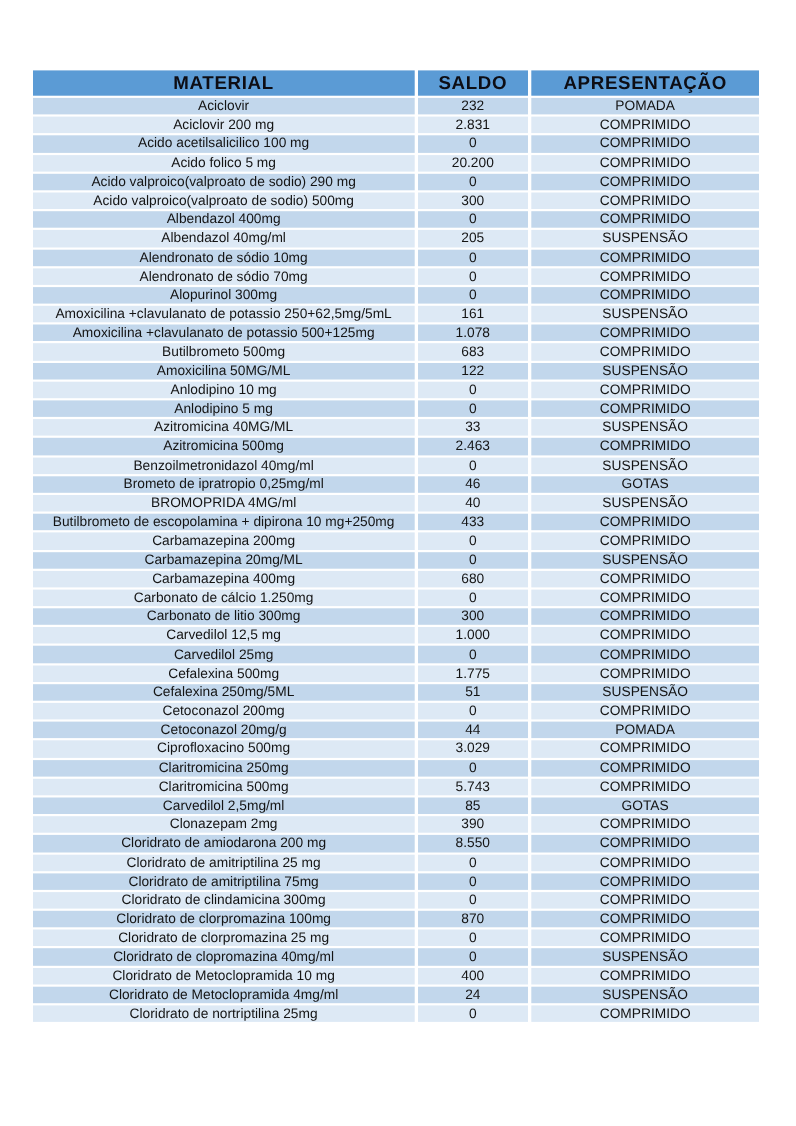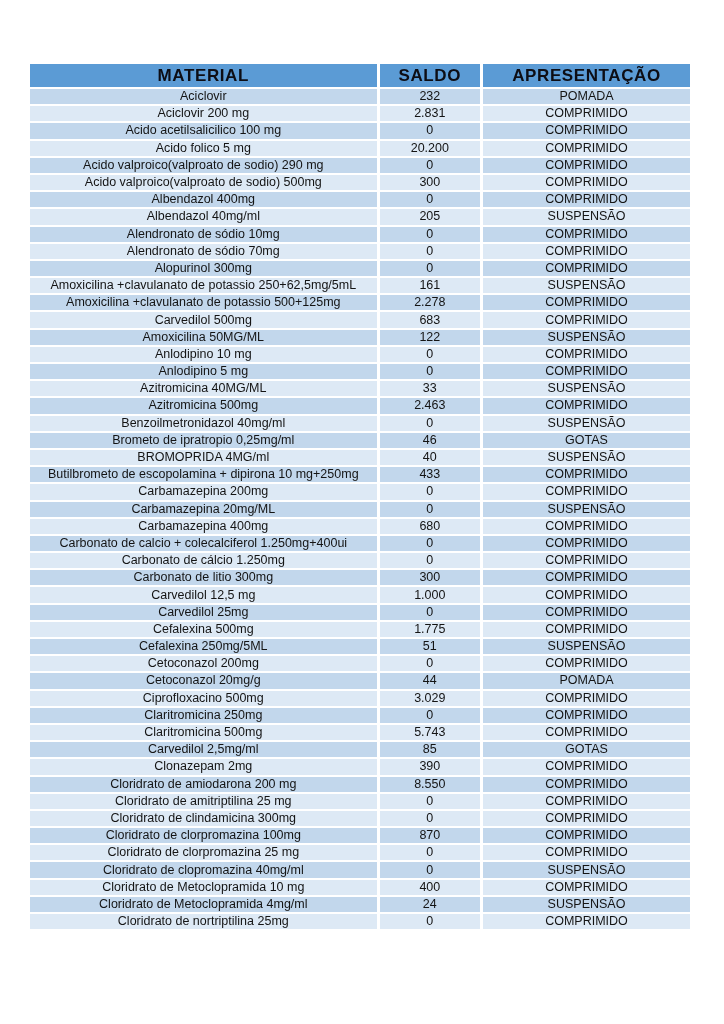--- a/index.html
+++ b/index.html
@@ -126,25 +126,25 @@
         <td>0</td>
         <td>COMPRIMIDO</td>
       </tr>
         <tr class="shade-b">
         <td>Amoxicilina +clavulanato de potassio 250+62,5mg/5mL</td>
         <td>161</td>
         <td>SUSPENSÃO</td>
       </tr>
         <tr class="shade-a">
         <td>Amoxicilina +clavulanato de potassio 500+125mg</td>
-        <td>2.278</td>
-        <td>COMPRIMIDO</td>
-      </tr>
-        <tr class="shade-b">
-        <td>Carvedilol 500mg</td>
+        <td>1.078</td>
+        <td>COMPRIMIDO</td>
+      </tr>
+        <tr class="shade-b">
+        <td>Butilbrometo 500mg</td>
         <td>683</td>
         <td>COMPRIMIDO</td>
       </tr>
         <tr class="shade-a">
         <td>Amoxicilina 50MG/ML</td>
         <td>122</td>
         <td>SUSPENSÃO</td>
       </tr>
         <tr class="shade-b">
         <td>Anlodipino 10 mg</td>
@@ -194,25 +194,20 @@
         <tr class="shade-a">
         <td>Carbamazepina 20mg/ML</td>
         <td>0</td>
         <td>SUSPENSÃO</td>
       </tr>
         <tr class="shade-b">
         <td>Carbamazepina 400mg</td>
         <td>680</td>
         <td>COMPRIMIDO</td>
       </tr>
-        <tr class="shade-a">
-        <td>Carbonato de calcio + colecalciferol 1.250mg+400ui</td>
-        <td>0</td>
-        <td>COMPRIMIDO</td>
-      </tr>
         <tr class="shade-b">
         <td>Carbonato de cálcio 1.250mg</td>
         <td>0</td>
         <td>COMPRIMIDO</td>
       </tr>
         <tr class="shade-a">
         <td>Carbonato de litio 300mg</td>
         <td>300</td>
         <td>COMPRIMIDO</td>
       </tr>
@@ -271,20 +266,25 @@
         <td>390</td>
         <td>COMPRIMIDO</td>
       </tr>
         <tr class="shade-a">
         <td>Cloridrato de amiodarona 200 mg</td>
         <td>8.550</td>
         <td>COMPRIMIDO</td>
       </tr>
         <tr class="shade-b">
         <td>Cloridrato de amitriptilina 25 mg</td>
+        <td>0</td>
+        <td>COMPRIMIDO</td>
+      </tr>
+        <tr class="shade-a">
+        <td>Cloridrato de amitriptilina 75mg</td>
         <td>0</td>
         <td>COMPRIMIDO</td>
       </tr>
         <tr class="shade-b">
         <td>Cloridrato de clindamicina 300mg</td>
         <td>0</td>
         <td>COMPRIMIDO</td>
       </tr>
         <tr class="shade-a">
         <td>Cloridrato de clorpromazina 100mg</td>

